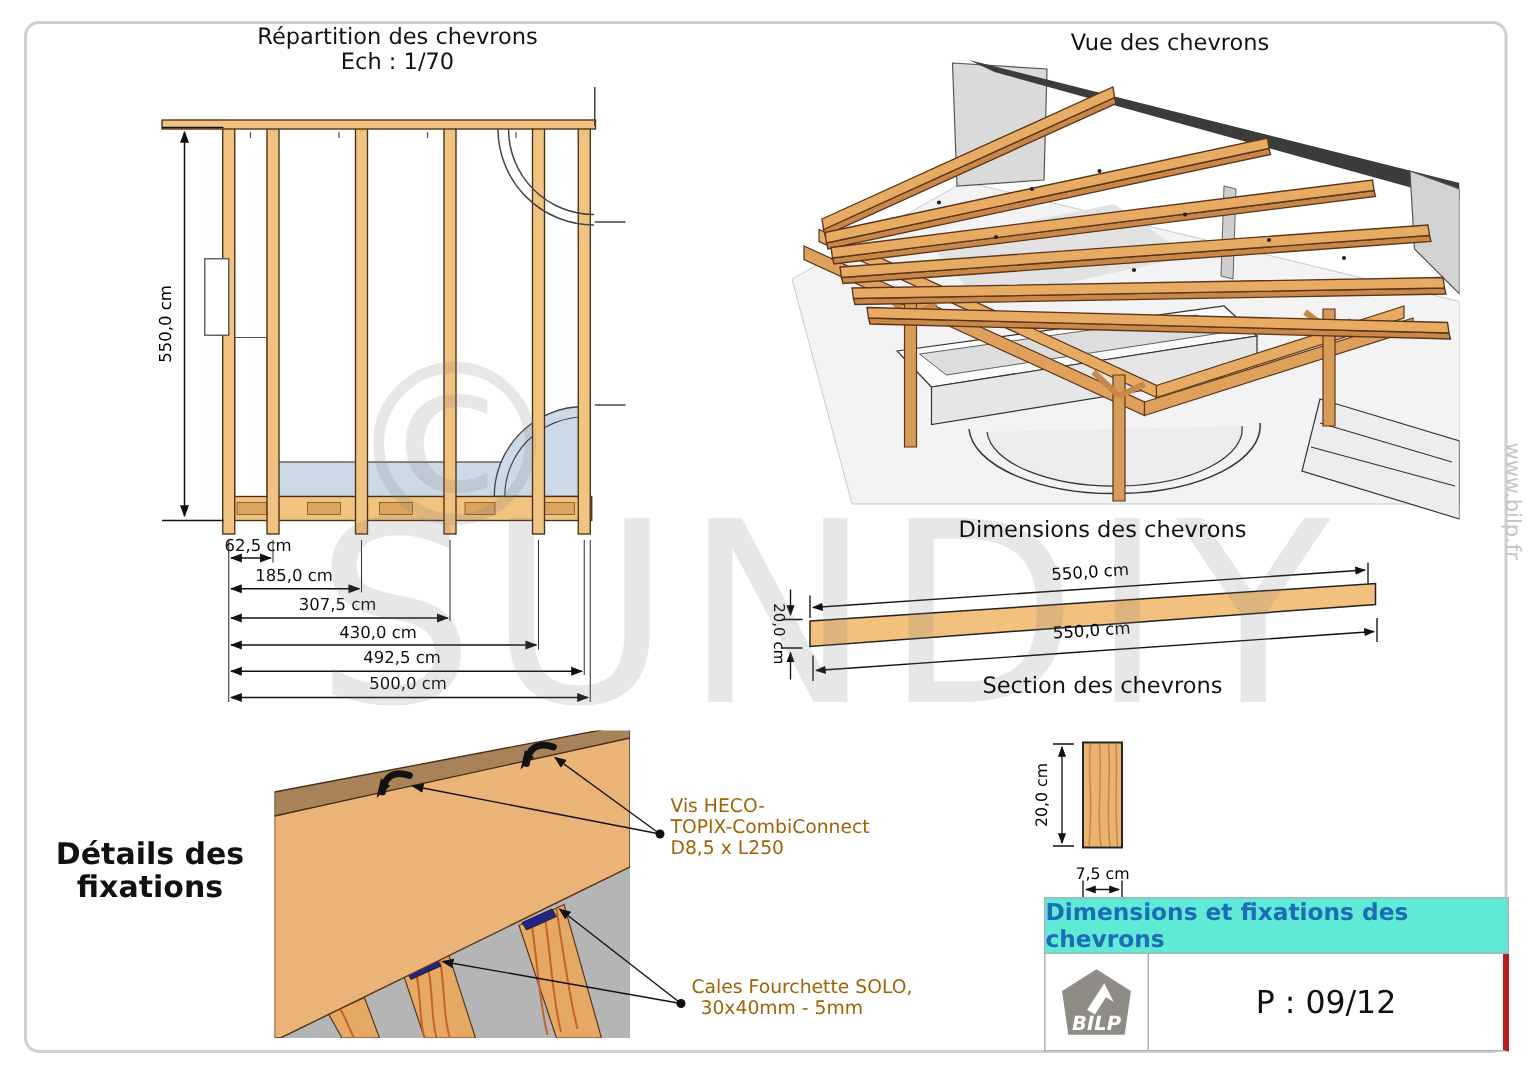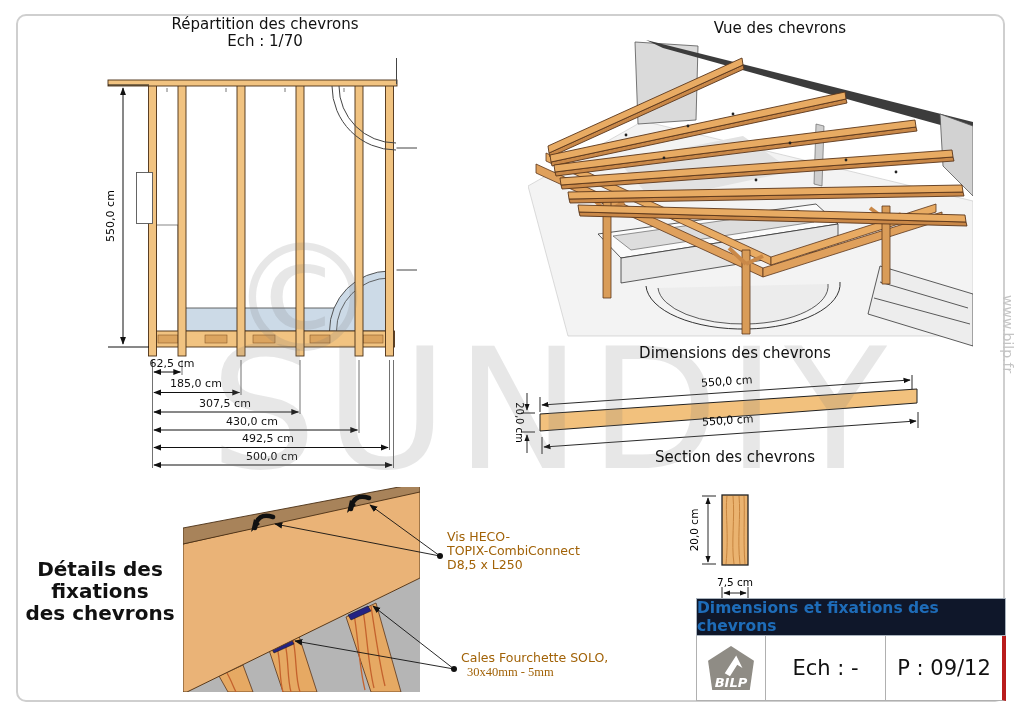--- a/index.html
+++ b/index.html
@@ -9,21 +9,21 @@
   .sec-title{font-weight:normal;font-size:15px;line-height:17px;color:#111;text-align:center;z-index:4;}
   .wm{color:rgba(120,120,120,0.18);z-index:3;pointer-events:none;font-weight:400;}
   .wm-copy{left:228px;top:212px;font-size:150px;}
   .wm-brand{left:210px;top:312px;font-size:168px;letter-spacing:8px;}
   .wm-site{left:1000px;top:295px;font-size:14px;color:#c4c4c4;writing-mode:vertical-rl;z-index:3;}
   svg{position:absolute;z-index:2;}
   .annot{color:#a16207;font-size:12.5px;line-height:14px;z-index:4;}
   .detail-label{left:14px;top:558px;width:172px;font-weight:bold;font-size:20px;line-height:22px;text-align:center;color:#111;z-index:4;}
   .tblock{left:696px;top:598px;width:310px;z-index:6;background:#fff;}
   .tblock-header{border:1px solid #a9b3bd;height:36px;display:flex;align-items:center;justify-content:center;
-    font-weight:bold;font-size:15.5px;color:#1e6cb8;background:#0f172a;}
+    font-weight:bold;font-size:15.5px;color:#1e6cb8;background:#5eead4;}
   .tblock-row{display:flex;border-left:1px solid #b0b0b0;border-right:4px solid #b91c1c;border-bottom:1px solid #b0b0b0;height:64px;}
   .tb-cell{display:flex;align-items:center;justify-content:center;font-size:21px;color:#111;}
   .tb-logo{width:68px;border-right:1px solid #b0b0b0;}
   .tb-ech{width:119px;border-right:1px solid #b0b0b0;}
   .tb-page{flex:1;}
   text{font-family:"DejaVu Sans","Liberation Sans",sans-serif;}
 </style>
 </head>
 <body>
 
@@ -239,21 +239,20 @@
   <text x="50" y="98" font-size="10.5" text-anchor="middle">7,5 cm</text>
   <g stroke="#111" stroke-width="0.9">
     <line x1="37" y1="99" x2="37" y2="111"></line>
     <line x1="63" y1="99" x2="63" y2="111"></line>
     <line x1="39" y1="105" x2="61" y2="105" marker-start="url(#arS)" marker-end="url(#arS)"></line>
   </g>
 </svg>
 
 <div class="abs detail-label">
   <div>Détails des fixations</div>
-  <div>des chevrons</div>
 </div>
 
 <svg style="left:183px;top:486px;" width="292" height="208" viewBox="0 0 292 208">
   <defs>
     <marker id="arD" viewBox="0 0 10 10" refX="9" refY="5" markerWidth="9" markerHeight="9" orient="auto">
       <path d="M0,1 L10,5 L0,9 Z" fill="#111"></path>
     </marker>
     <clipPath id="clipD">
         <rect x="0" y="1" width="237" height="205"></rect>
       </clipPath>
@@ -299,29 +298,28 @@
   </g>
 </svg>
 
 <div class="abs annot" style="left:447px;top:530px;">
   <div>Vis HECO-</div>
   <div>TOPIX-CombiConnect</div>
   <div>D8,5 x L250</div>
 </div>
 <div class="abs annot" style="left:461px;top:651px;">
   <div>Cales Fourchette SOLO,</div>
-  <div style="padding-left:6px;font-family:Liberation Serif, serif;">30x40mm - 5mm</div>
+  <div style="padding-left:6px;">30x40mm - 5mm</div>
 </div>
 
 <div class="abs tblock">
   <div class="tblock-header">Dimensions et fixations des chevrons</div>
   <div class="tblock-row">
     <div class="tb-cell tb-logo">
       <svg width="48" height="46" viewBox="0 0 46 44">
         <path d="M23,1 L45,15 L41,43 L5,43 L1,15 Z" fill="#8f8c85"></path>
         <polygon points="17,27 28,10 34,22 29,19 22,30" fill="#ffffff"></polygon>
         <text x="23" y="40" font-size="12.5" font-weight="bold" fill="#ffffff" text-anchor="middle" font-style="italic">BILP</text>
       </svg>
     </div>
-    <div class="tb-cell tb-ech">Ech : -</div>
     <div class="tb-cell tb-page">P : 09/12</div>
   </div>
 </div>
 
 </body></html>

